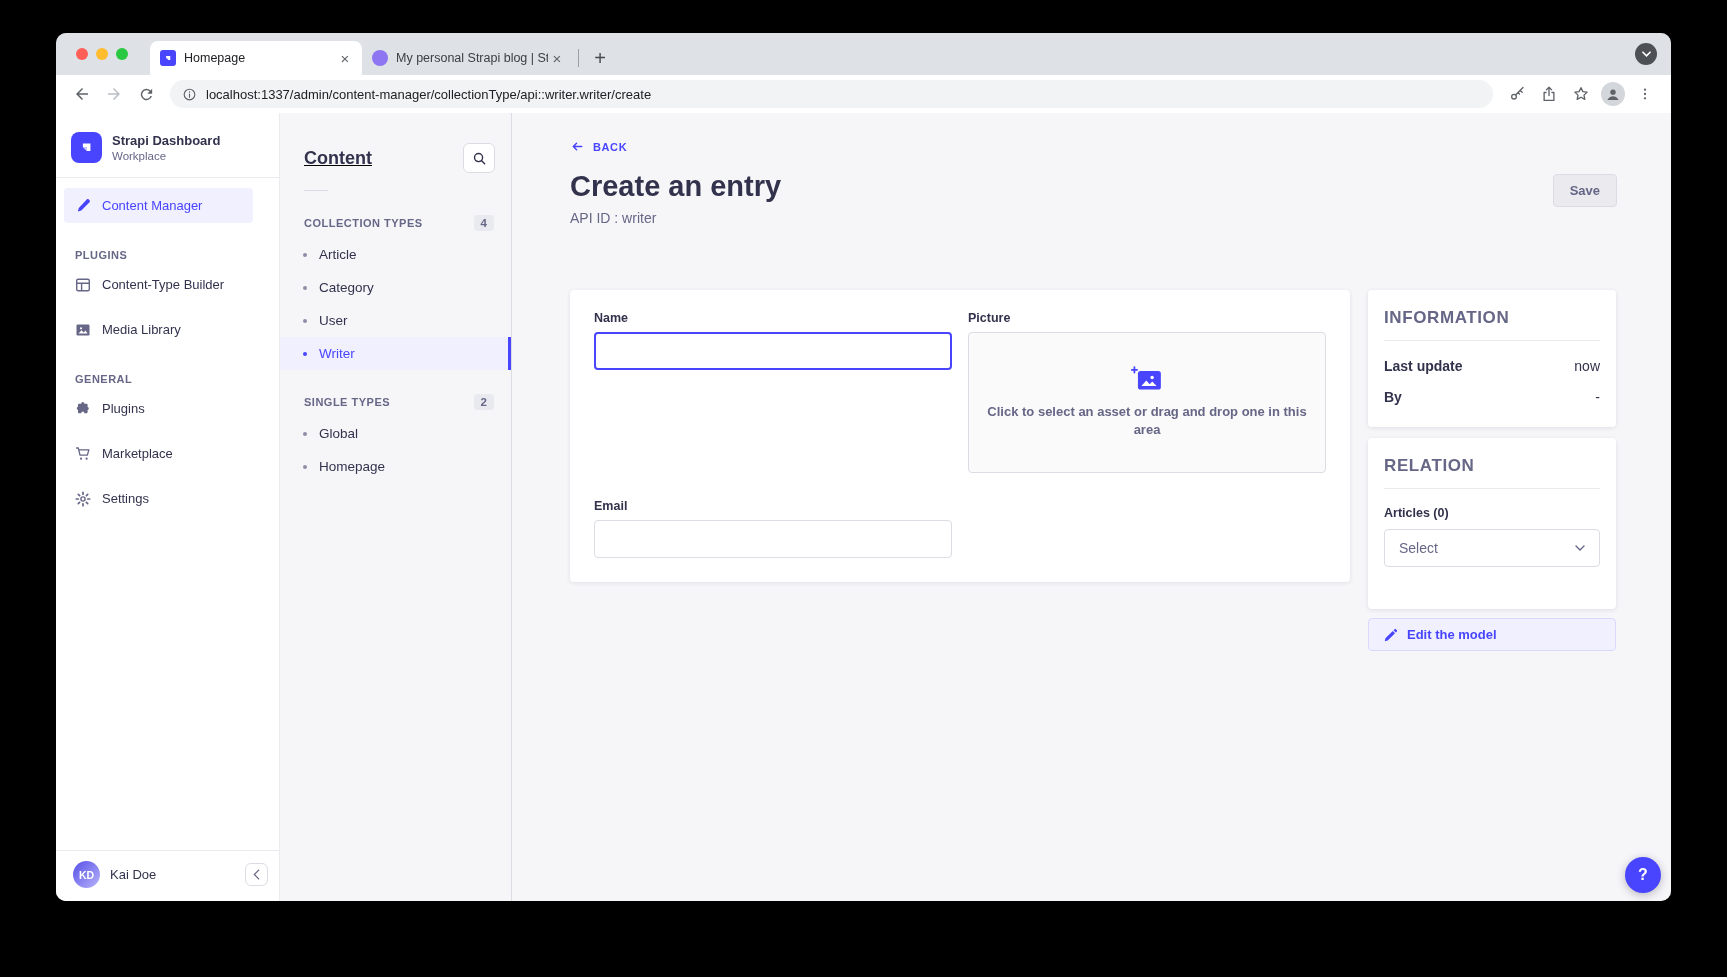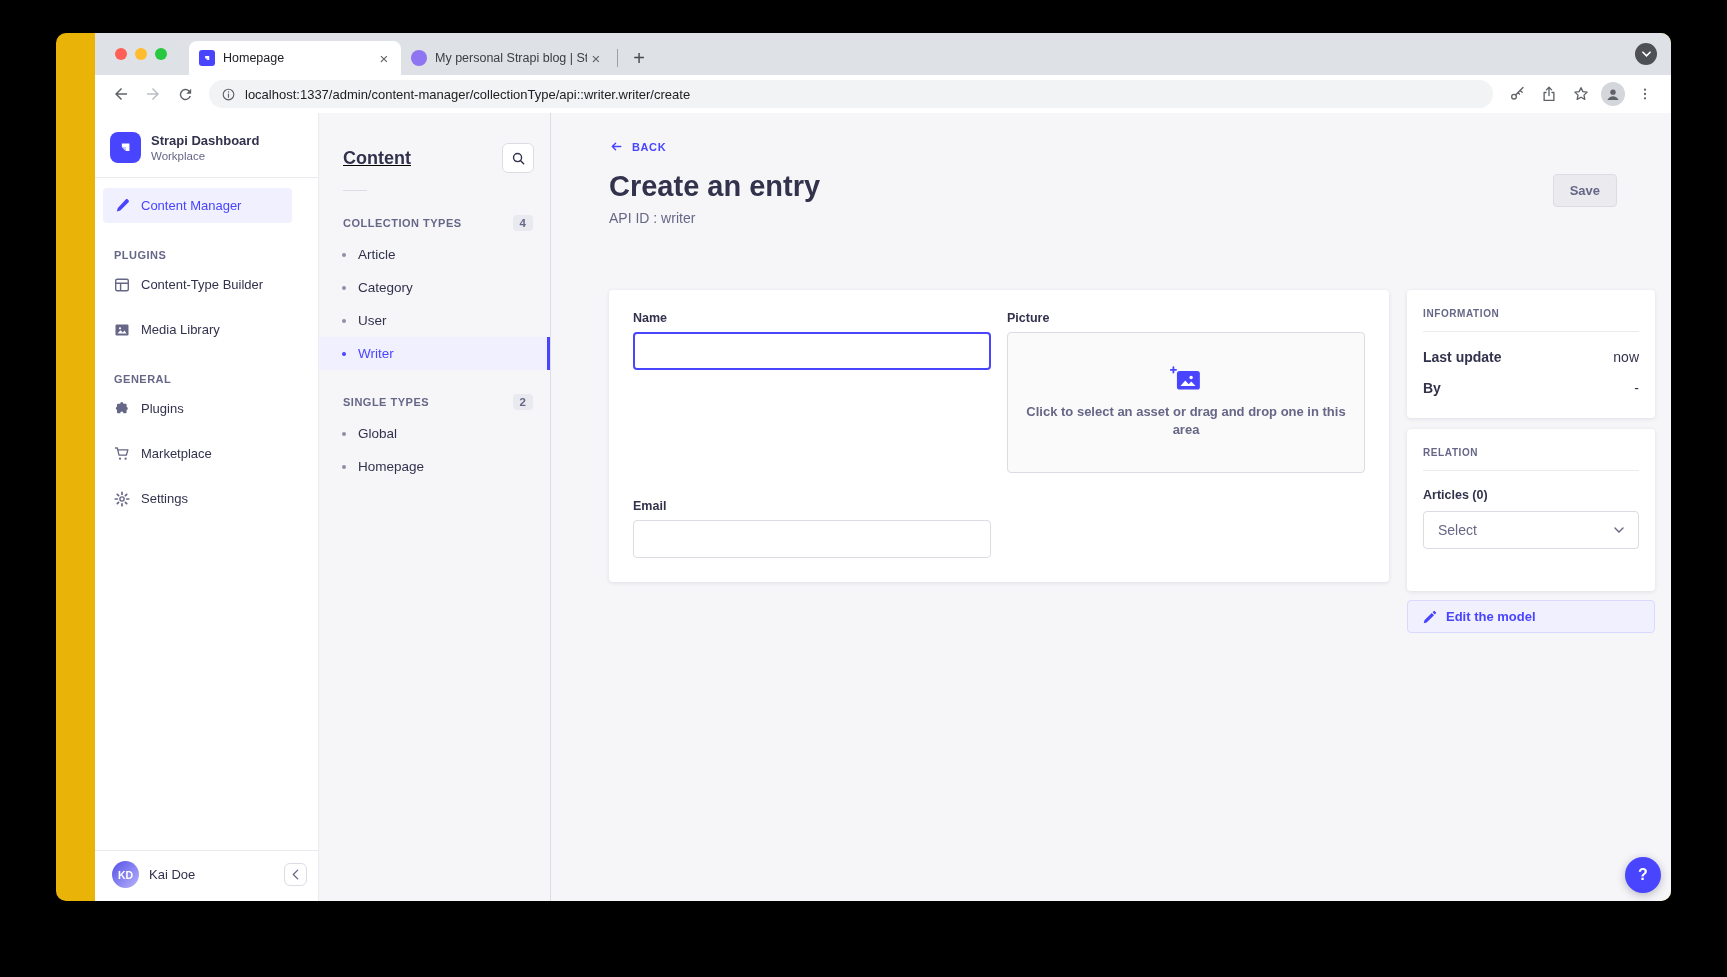--- a/index.html
+++ b/index.html
@@ -1,21 +1,21 @@
 <!DOCTYPE html>
 <html><head>
 <meta charset="utf-8">
 <style>
   * { box-sizing: border-box; margin: 0; padding: 0; }
   html,body { width:1727px; height:977px; background:#000; overflow:hidden;
     font-family:"Liberation Sans", sans-serif; }
 
   .window { position:absolute; left:56px; top:33px; width:1615px; height:868px;
-    border-radius:10px; overflow:hidden; background:#eab308; display:flex; flex-direction:column;
-    box-shadow:0 10px 40px rgba(0,0,0,.5);padding-left:39px; }
+    border-radius:10px; overflow:hidden; background:#737373; display:flex; flex-direction:column;
+    box-shadow:0 10px 40px rgba(0,0,0,.5); }
 
   
   .tabstrip { height:42px; background:#dee1e6; display:flex; align-items:flex-end;
     padding:0 10px 0 14px; flex-shrink:0; }
   .traffic { display:flex; gap:8px; align-items:center; margin:0 22px 15px 6px; }
   .tl { width:12px; height:12px; border-radius:50%; }
   .tl.r{background:#ff5f57;} .tl.y{background:#febc2e;} .tl.g{background:#28c840;}
   .tab { height:34px; display:flex; align-items:center; padding:0 8px 0 10px; width:212px;
     border-radius:8px 8px 0 0; font-size:12.5px; color:#3c4043; }
   .tab.active { background:#fff; color:#202124; }
@@ -107,21 +107,21 @@
   .text-input.focused { border:2px solid #4945ff; }
   .upload-box { height:141px; background:#fafafa; border:1px solid #dcdce4; border-radius:4px;
     display:flex; flex-direction:column; align-items:center; justify-content:center; gap:9px; }
   .upload-text { font-size:13px; font-weight:600; color:#666687; text-align:center;
     max-width:320px; line-height:1.35; }
 
   .right-col { width:248px; flex-shrink:0; display:flex; flex-direction:column; }
   .panel { background:#fff; border-radius:4px; box-shadow:0 1px 4px rgba(33,33,52,.1);
     padding:18px 16px 22px; }
   .panel + .panel { margin-top:11px; }
-  .panel-title { font-size:10px; font-weight:bold; letter-spacing:.6px; color:#666687; }
+  .panel-title { font-size:17px; font-weight:bold; letter-spacing:.6px; color:#666687; }
   .panel-hr { height:1px; background:#eaeaef; margin:12px 0 17px; }
   .info-row { display:flex; justify-content:space-between; align-items:center; font-size:14px; }
   .info-row + .info-row { margin-top:15px; }
   .info-label { font-weight:bold; color:#32324d; }
   .info-value { color:#32324d; }
   .relation-label { font-size:12.5px; font-weight:bold; color:#32324d; margin:3px 0 9px; }
   .select-box { height:38px; border:1px solid #dcdce4; border-radius:4px; background:#fff;
     display:flex; align-items:center; justify-content:space-between; padding:0 14px;
     font-size:14px; color:#666687; margin-bottom:20px; }
   .action-btn { margin-top:9px; background:#f0f0ff; border:1px solid #d9d8ff; border-radius:4px;

